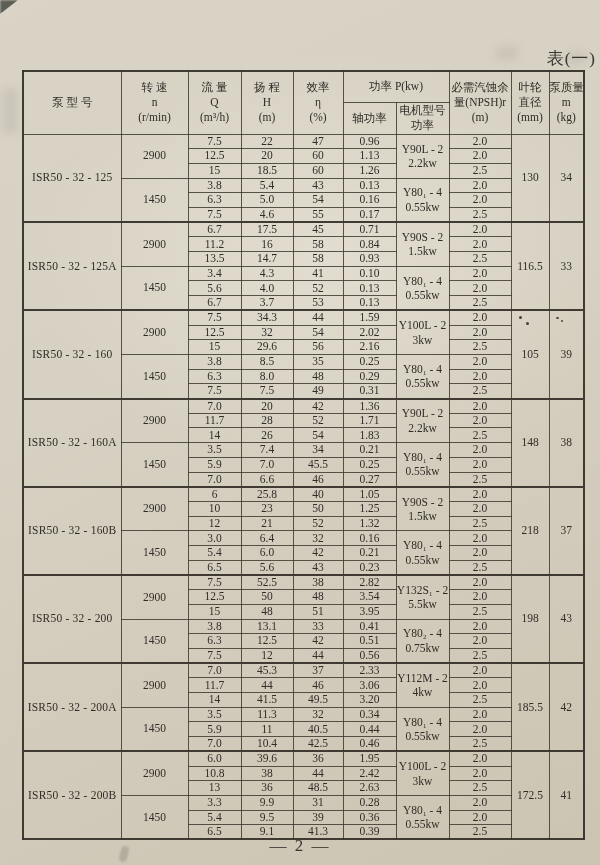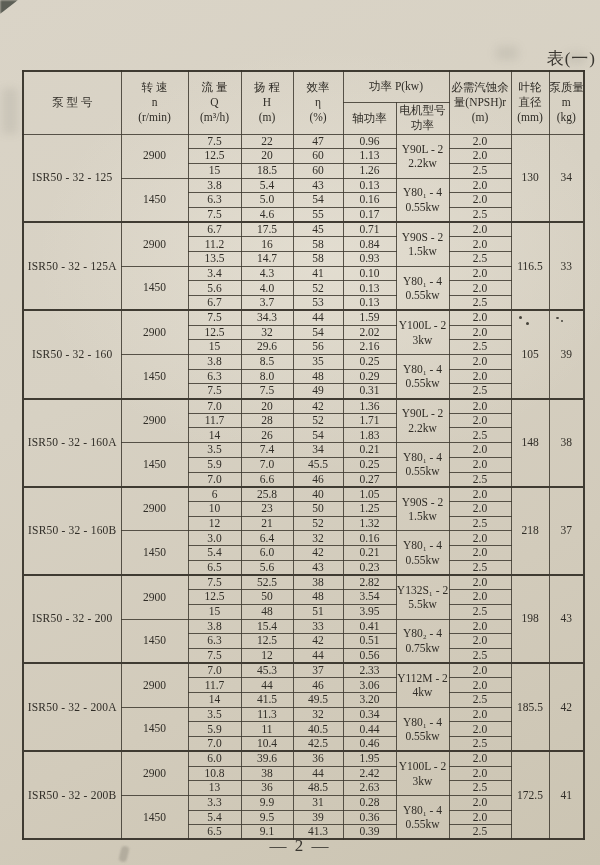--- a/index.html
+++ b/index.html
@@ -455,21 +455,21 @@
         <tr>
           <td>15</td>
           <td>48</td>
           <td>51</td>
           <td>3.95</td>
           <td>2.5</td>
         </tr>
         <tr>
           <td rowspan="3" class="speed-cell">1450</td>
           <td>3.8</td>
-          <td>15.4</td>
+          <td>13.1</td>
           <td>33</td>
           <td>0.41</td>
           <td rowspan="3" class="motor-cell">
             <div>Y80₂ - 4</div>
             <div>0.75kw</div>
           </td>
           <td>2.0</td>
         </tr>
         <tr>
           <td>6.3</td>

